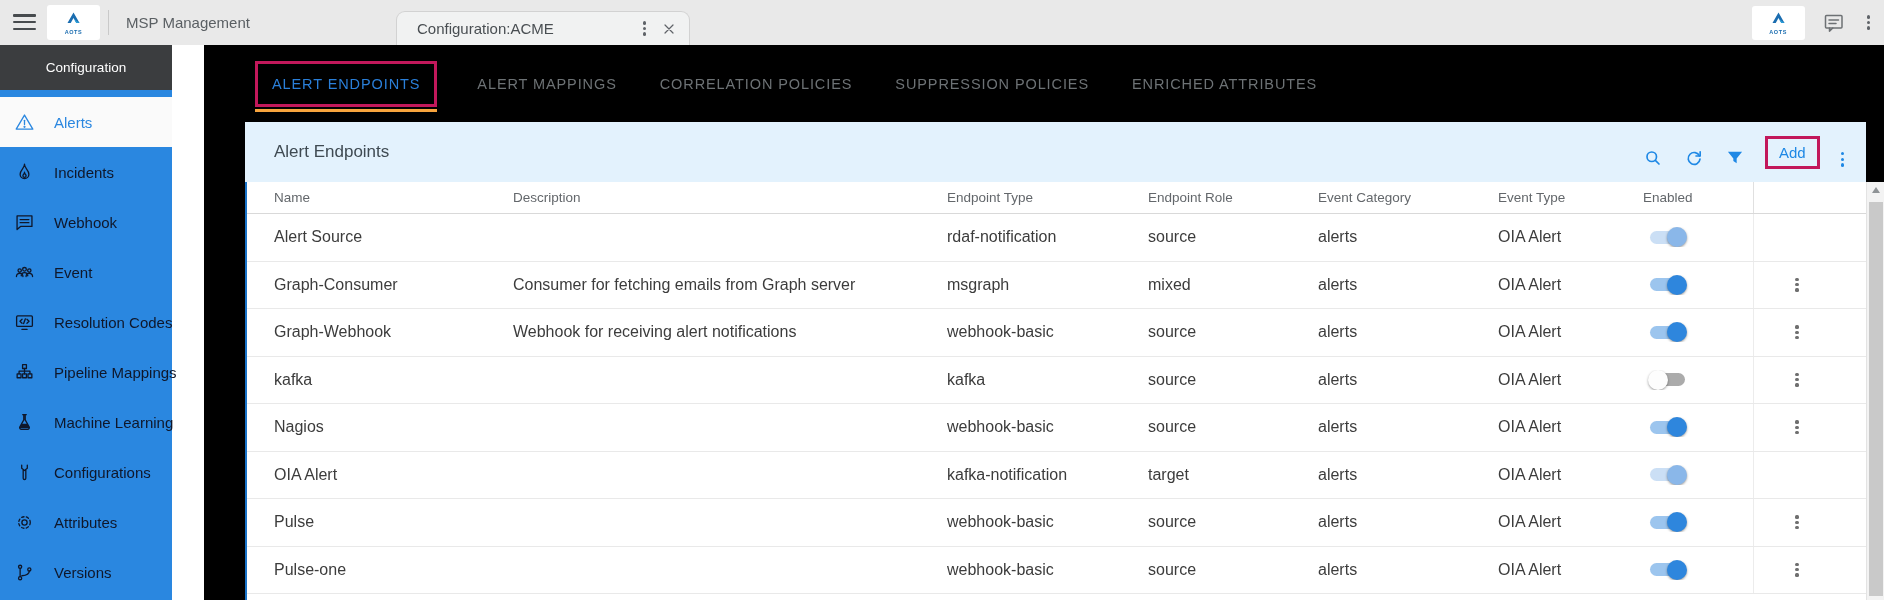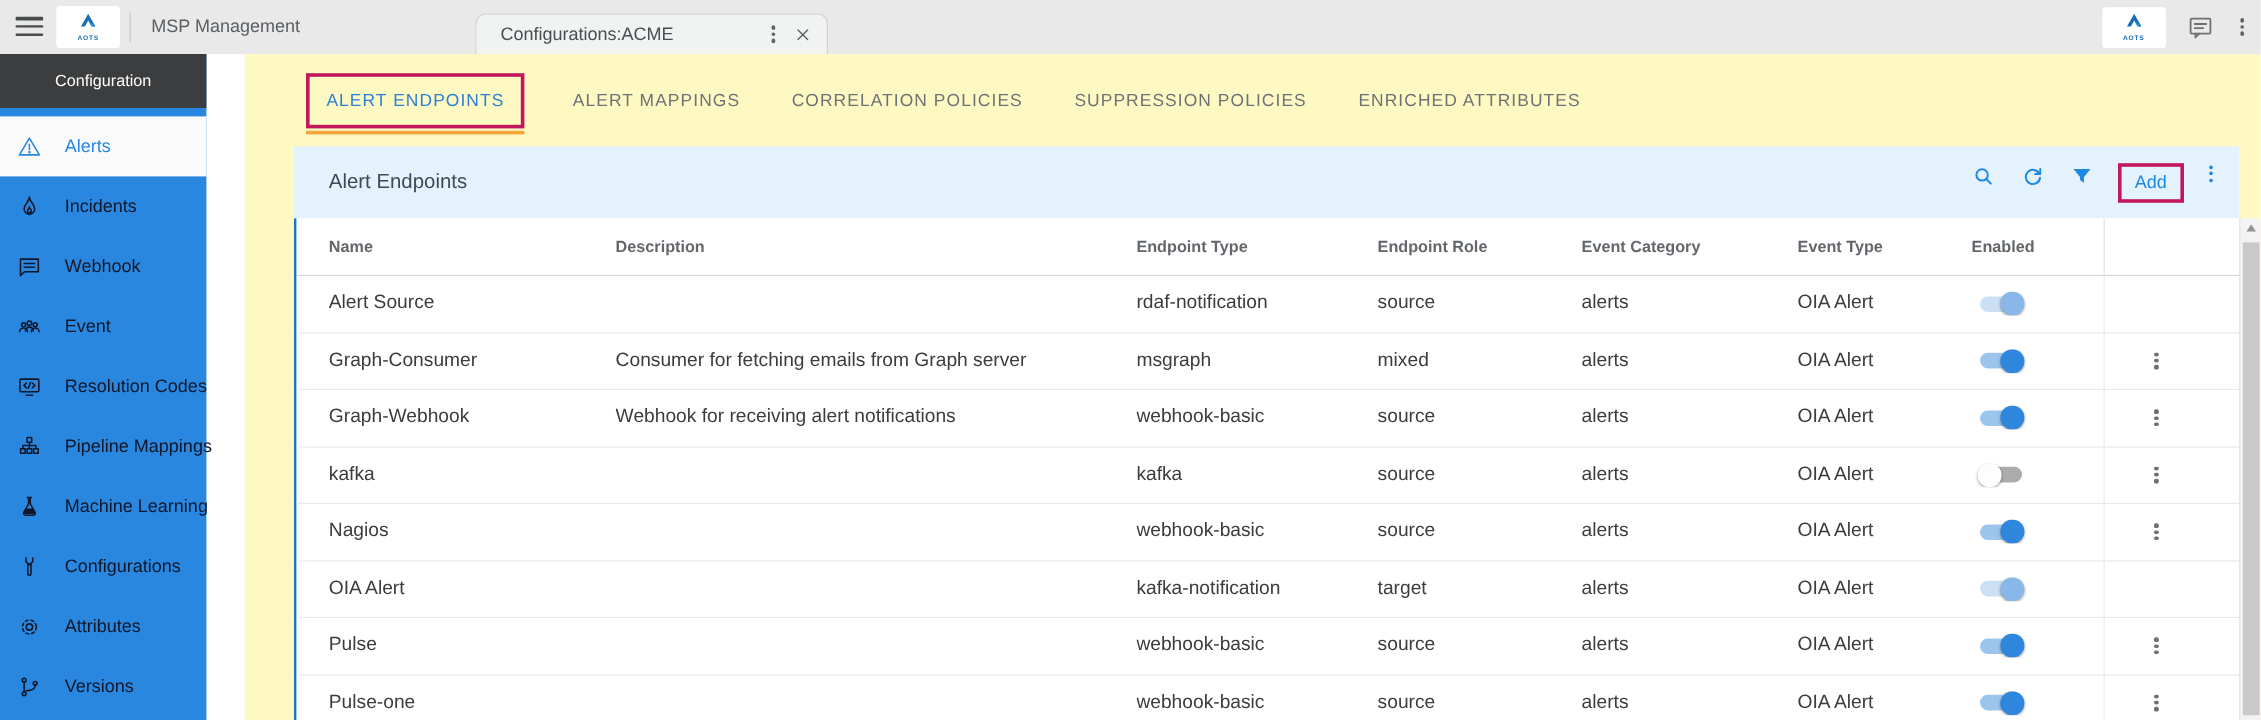--- a/index.html
+++ b/index.html
@@ -33,38 +33,38 @@
   .sidebar { position:absolute; left:0; top:45px; width:172px; bottom:0; background:#2a87e0; }
   .sb-header { height:45px; background:#3b3d3f; color:#fff; font-size:13.5px; display:flex; align-items:center; justify-content:center; }
   .sb-items { padding-top:7px; }
   .sb-item { height:50px; display:flex; align-items:center; padding-left:14px; color:#0f172a; cursor:pointer; }
   .sb-item.selected { background:#fafafa; color:#2a87e0; }
   .sb-icon { width:21px; height:21px; margin-right:19px; flex:0 0 auto; }
   .sb-icon svg { width:21px; height:21px; display:block; }
   .sb-label { font-size:15px; white-space:nowrap; }
 
   
-  .main { position:absolute; left:204px; top:45px; right:0; bottom:0; background:#fef9c3; }
+  .main { position:absolute; left:204px; top:45px; right:0; bottom:0; background:#000000; }
   .tabs-row { height:77px; display:flex; align-items:center; padding-left:51px; }
   .mtab { display:flex; align-items:center; height:46px; padding:0 3px; margin-right:37px; font-size:14.5px; letter-spacing:.9px; color:#6d7275; white-space:nowrap; cursor:pointer; }
   .mtab.active { color:#2a7fd9; border:3px solid #c2185b; padding:0 14px; position:relative; }
   .mtab.active::after { content:""; position:absolute; left:-3px; right:-3px; bottom:-8px; height:3px; background:#f7a43d; }
 
   .panel { position:absolute; left:41px; top:77px; right:18px; bottom:0; }
   .toolbar { height:60px; background:#e3f2fd; display:flex; align-items:center; padding:0 20px 0 29px; }
   .toolbar-title { flex:1; font-size:17px; color:#3f4a52; }
-  .tool-icons { display:flex; align-items:flex-start; gap:19px; color:#1e88e5; }
+  .tool-icons { display:flex; align-items:flex-end; gap:19px; color:#1e88e5; }
   .tool-btn { width:22px; height:22px; display:flex; align-items:center; justify-content:center; cursor:pointer; }
   .tool-btn svg { width:20px; height:20px; }
   .add-btn { border:3px solid #c2185b; color:#1e88e5; font-size:15px; padding:5px 11px; background:transparent; cursor:pointer; font-family:inherit; }
   .toolbar .dots { color:#1e88e5; padding:2px; }
 
   .table-wrap { position:absolute; left:0; right:0; top:60px; bottom:0; border-left:2px solid #1a73c8; overflow:hidden; background:#fff; }
   .grid { display:grid; grid-template-columns:239px 434px 201px 170px 180px 145px 110px 1fr; padding-left:27px; }
-  .thead { height:48px; align-items:center; border-bottom:1px solid #d9d9d9; font-size:13.5px; font-weight:bold; color:#63676b; }
+  .thead { height:32px; align-items:center; border-bottom:1px solid #d9d9d9; font-size:13.5px; font-weight:normal; color:#63676b; }
   .th { white-space:nowrap; }
   .th-actions { height:100%; border-left:1px solid #e0e0e0; }
   .row { height:47.5px; align-items:center; border-bottom:1px solid #e9e9e9; font-size:16px; color:#3c3c3c; }
   .td { white-space:nowrap; overflow:hidden; padding-right:12px; }
   .td-toggle { display:flex; align-items:center; }
   .td-actions { height:100%; border-left:1px solid #ececec; display:flex; align-items:center; justify-content:center; padding-right:26px; }
   .row-kebab { color:#6f6f6f; padding:3px; }
   .row-kebab i { width:3.1px; height:3.1px; }
 
   .toggle { position:relative; width:37px; height:20px; margin-left:6px; cursor:pointer; }
@@ -92,21 +92,21 @@
           <path d="M12 1.5 20.5 16.5 h-4.6 L12 9.4 8.1 16.5 H3.5 Z" fill="#1b6db0"></path>
           <path d="M12.8 10.6 16 16.5 h4.5 Z" fill="#2a9fd8"></path>
         </svg></span>
     <span class="logo-word">AOTS</span>
   </div>
   <div class="tb-divider"></div>
   <div class="tb-tab-msp">
     <span>MSP Management</span>
   </div>
   <div class="tb-tab-acme">
-    <span class="tab-label">Configurations:ACME</span>
+    <span class="tab-label">Configuration:ACME</span>
     <span class="dots">
         <i></i>
         <i></i>
         <i></i>
       </span>
     <span class="tab-close"><svg viewBox="0 0 24 24" fill="none" stroke="currentColor" stroke-width="1.8" stroke-linecap="round">
           <path d="M6 6 18 18 M18 6 6 18"></path>
         </svg></span>
   </div>
   <div class="tb-right">

